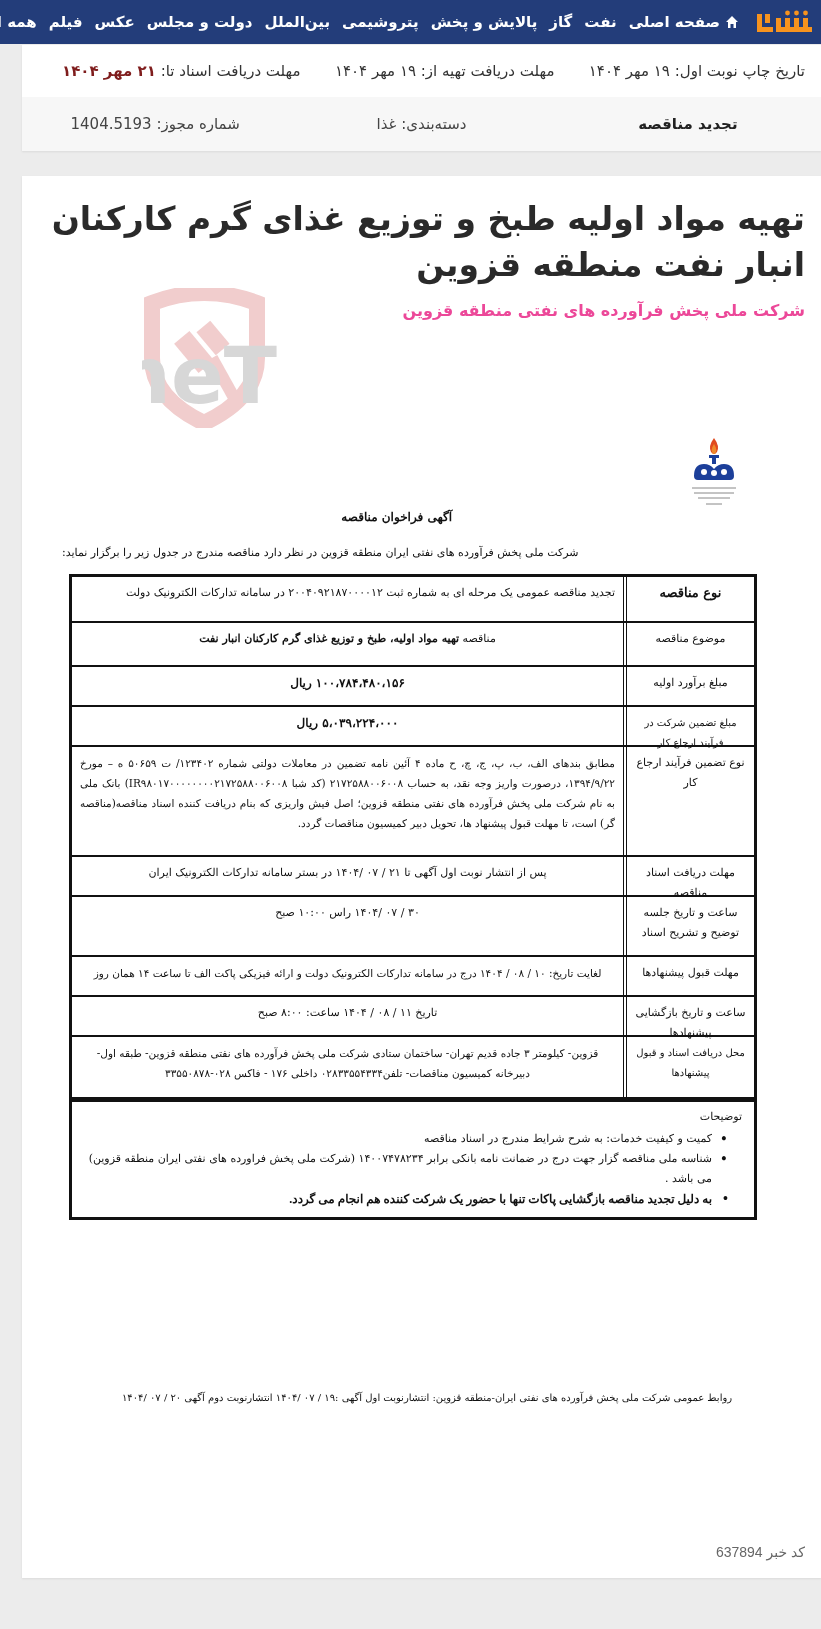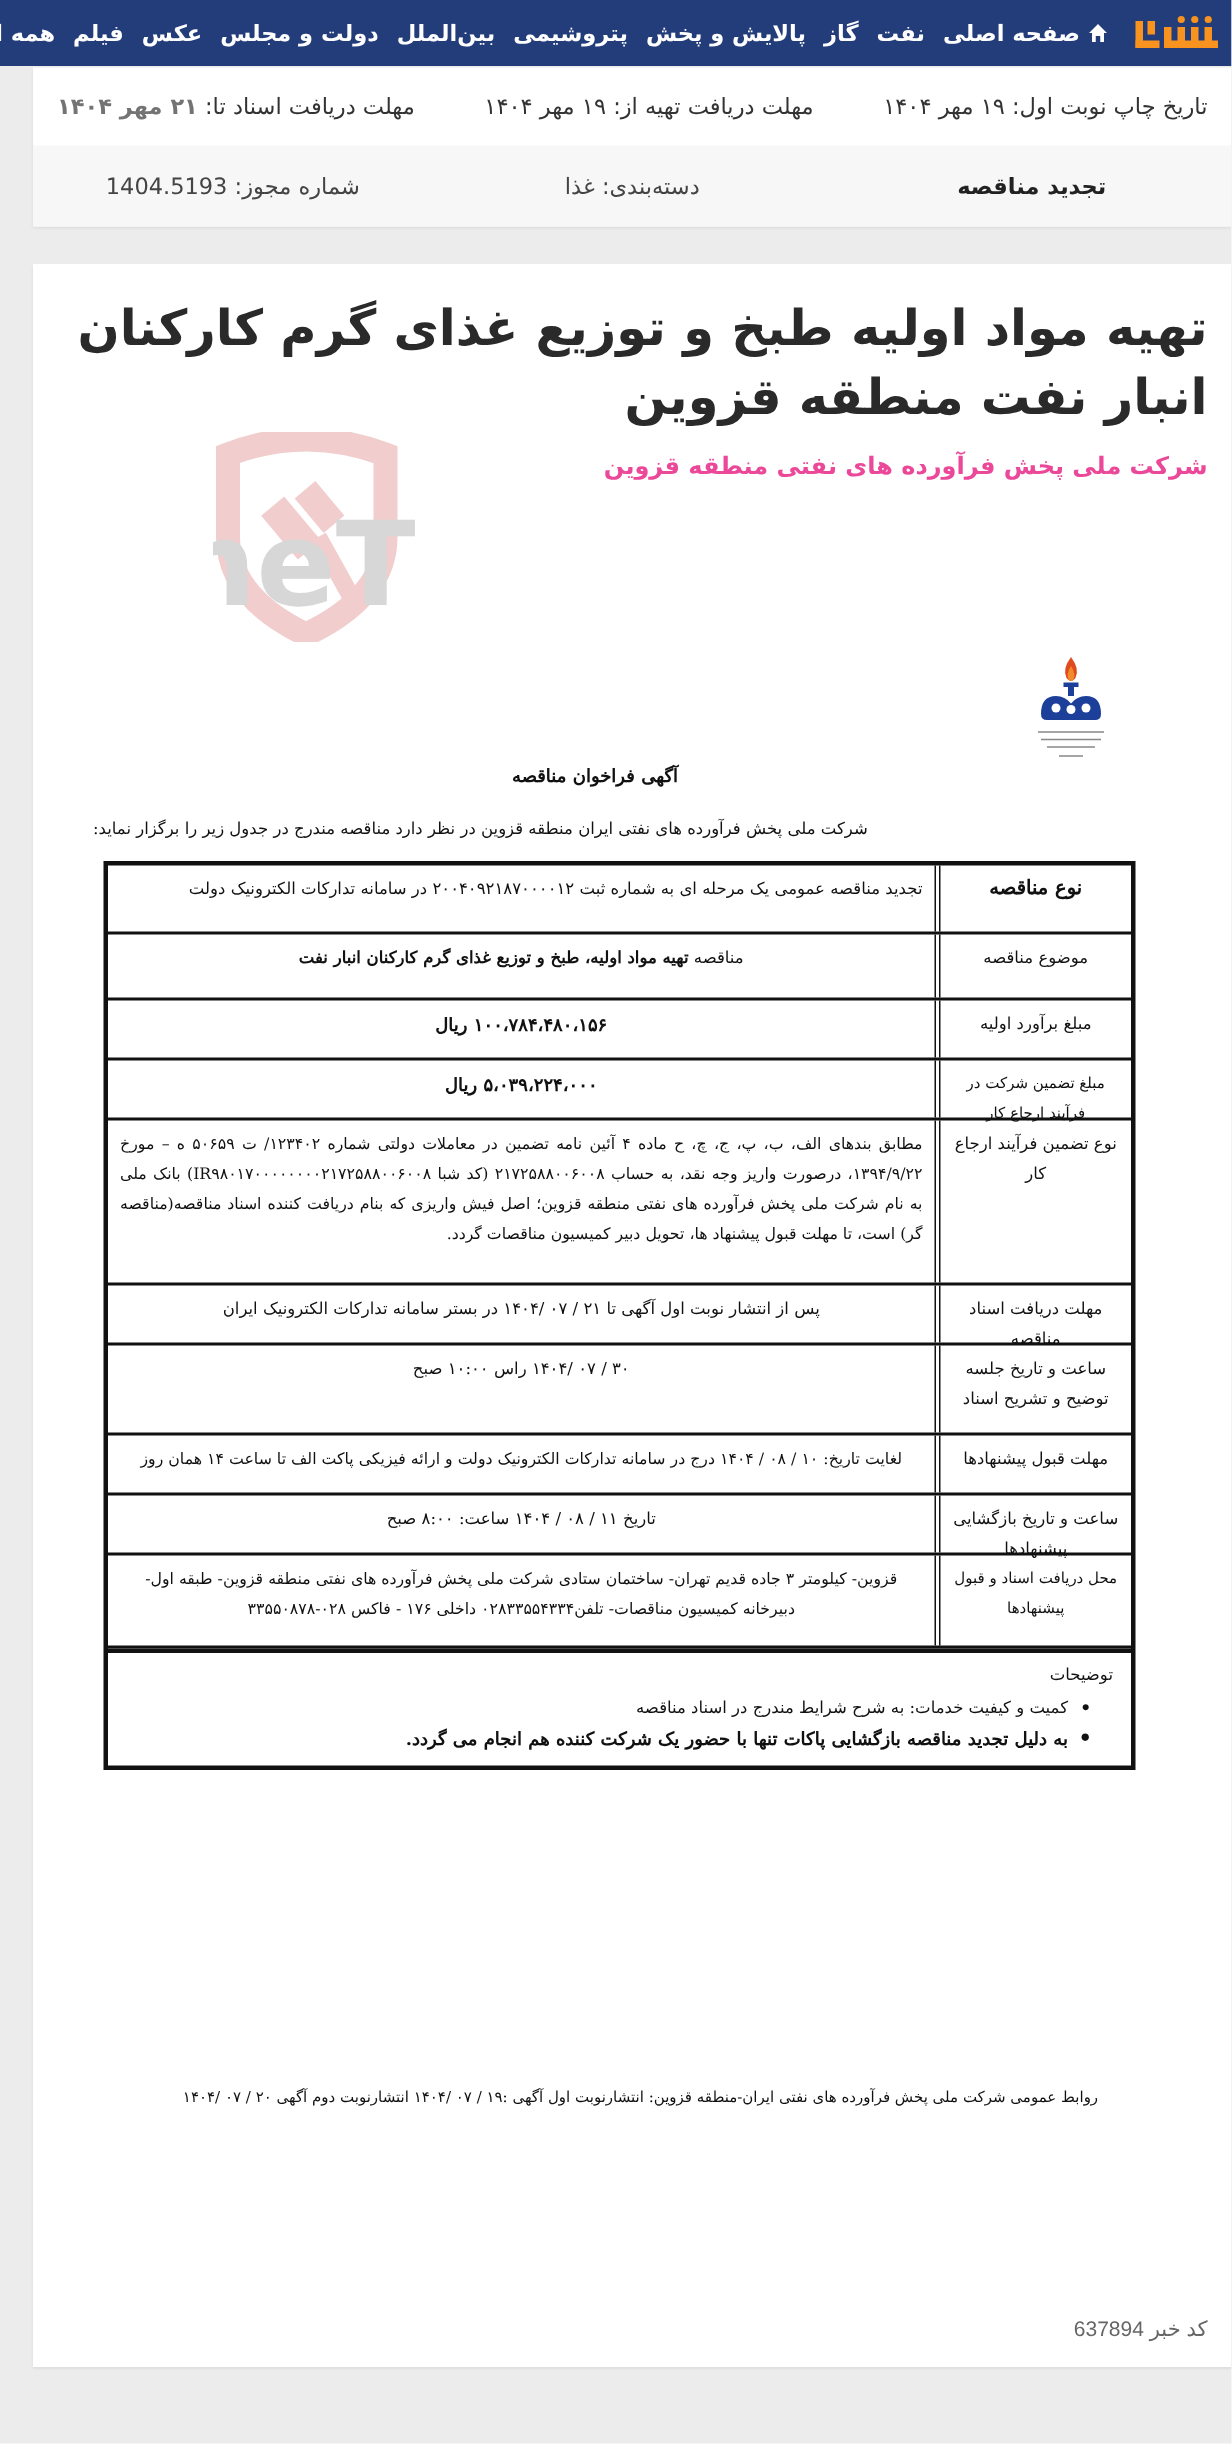--- a/index.html
+++ b/index.html
@@ -39,21 +39,21 @@
   .meta-row1 {
     height: 52px; display: flex; align-items: center; justify-content: space-between;
     padding: 0 16px 0 16px; font-size: 15px; color: #333;
   }
   .meta-row2 {
     height: 54px; background: #f7f7f7; display: flex; align-items: center;
     font-size: 15px; color: #444;
   }
   .meta-row2 .cell { flex: 1; text-align: center; }
   .meta-row2 .cell.bold { font-weight: bold; color: #222; }
-  b.em { font-weight: bold; color: #737373; }
+  b.em { font-weight: bold; color: #7f1d1d; margin-left: 24px; }
   
   .article {
     position: absolute; top: 176px; left: 22px; width: 799px; height: 1402px;
     background: #fff;
     box-shadow: 0 1px 2px rgba(0,0,0,0.08);
   }
   .title {
     position: absolute; top: 20px; right: 16px; left: 16px;
     font-size: 33px; font-weight: bold; line-height: 46px; color: #2a2a2a;
     text-align: right;
@@ -93,21 +93,21 @@
   }
   .tvalue.justify { text-align: justify; text-align-last: right; font-size: 10.5px; line-height: 20px; }
   .tvalue.bold { font-weight: bold; font-size: 12px; }
   .notes {
     border-top: 3px solid #111; padding: 8px 12px 8px 12px; font-size: 11px; color: #111;
   }
   .notes-title { margin-bottom: 6px; }
   .notes ul { list-style: none; padding-right: 14px; }
   .notes li { position: relative; line-height: 20px; padding-right: 16px; }
   .notes li::before { content: "•"; position: absolute; right: 0; top: 0; font-size: 14px; }
-  .notes li.strong { font-weight: bold; font-size: 12px; }
+  .notes li.strong { font-weight: bold; font-size: 12px; font-family: Liberation Serif, serif; }
   .doc-footer {
     position: absolute; top: 958px; left: 0; right: 0; text-align: center; font-size: 10px; color: #111;
   }
   .news-code {
     position: absolute; bottom: 18px; right: 16px; font-size: 14px; color: #666;
     font-family: "Liberation Sans", sans-serif;
   }
 </style>
 </head>
 <body>
@@ -266,20 +266,21 @@
         <div class="tvalue">تاریخ ۱۱ / ۰۸ / ۱۴۰۴ ساعت: ۸:۰۰ صبح</div>
       </div>
       <div class="trow" style="height:62px">
         <div class="tlabel" style="font-size:10px">محل دریافت اسناد و قبول پیشنهادها</div>
         <div class="tvalue" style="font-size:10.5px">قزوین- کیلومتر ۳ جاده قدیم تهران- ساختمان ستادی شرکت ملی پخش فرآورده های نفتی منطقه قزوین- طبقه اول- دبیرخانه کمیسیون مناقصات- تلفن۰۲۸۳۳۵۵۴۳۳۴ داخلی ۱۷۶ - فاکس ۰۲۸-۳۳۵۵۰۸۷۸</div>
       </div>
       <div class="notes">
         <div class="notes-title">توضیحات</div>
         <ul>
           <li>کمیت و کیفیت خدمات: به شرح شرایط مندرج در اسناد مناقصه</li>
+          <li>شناسه ملی مناقصه گزار جهت درج در ضمانت نامه بانکی برابر ۱۴۰۰۷۴۷۸۲۳۴ (شرکت ملی پخش فراورده های نفتی ایران منطقه قزوین) می باشد .</li>
           <li class="strong">به دلیل تجدید مناقصه بازگشایی پاکات تنها با حضور یک شرکت کننده هم انجام می گردد.</li>
         </ul>
       </div>
     </div>
 
     <div class="doc-footer">روابط عمومی شرکت ملی پخش فرآورده های نفتی ایران-منطقه قزوین: انتشارنوبت اول آگهی :۱۹ / ۰۷ /۱۴۰۴ انتشارنوبت دوم آگهی ۲۰ / ۰۷ /۱۴۰۴</div>
   </div>
 
   <div class="news-code">
     <span>کد خبر</span>

